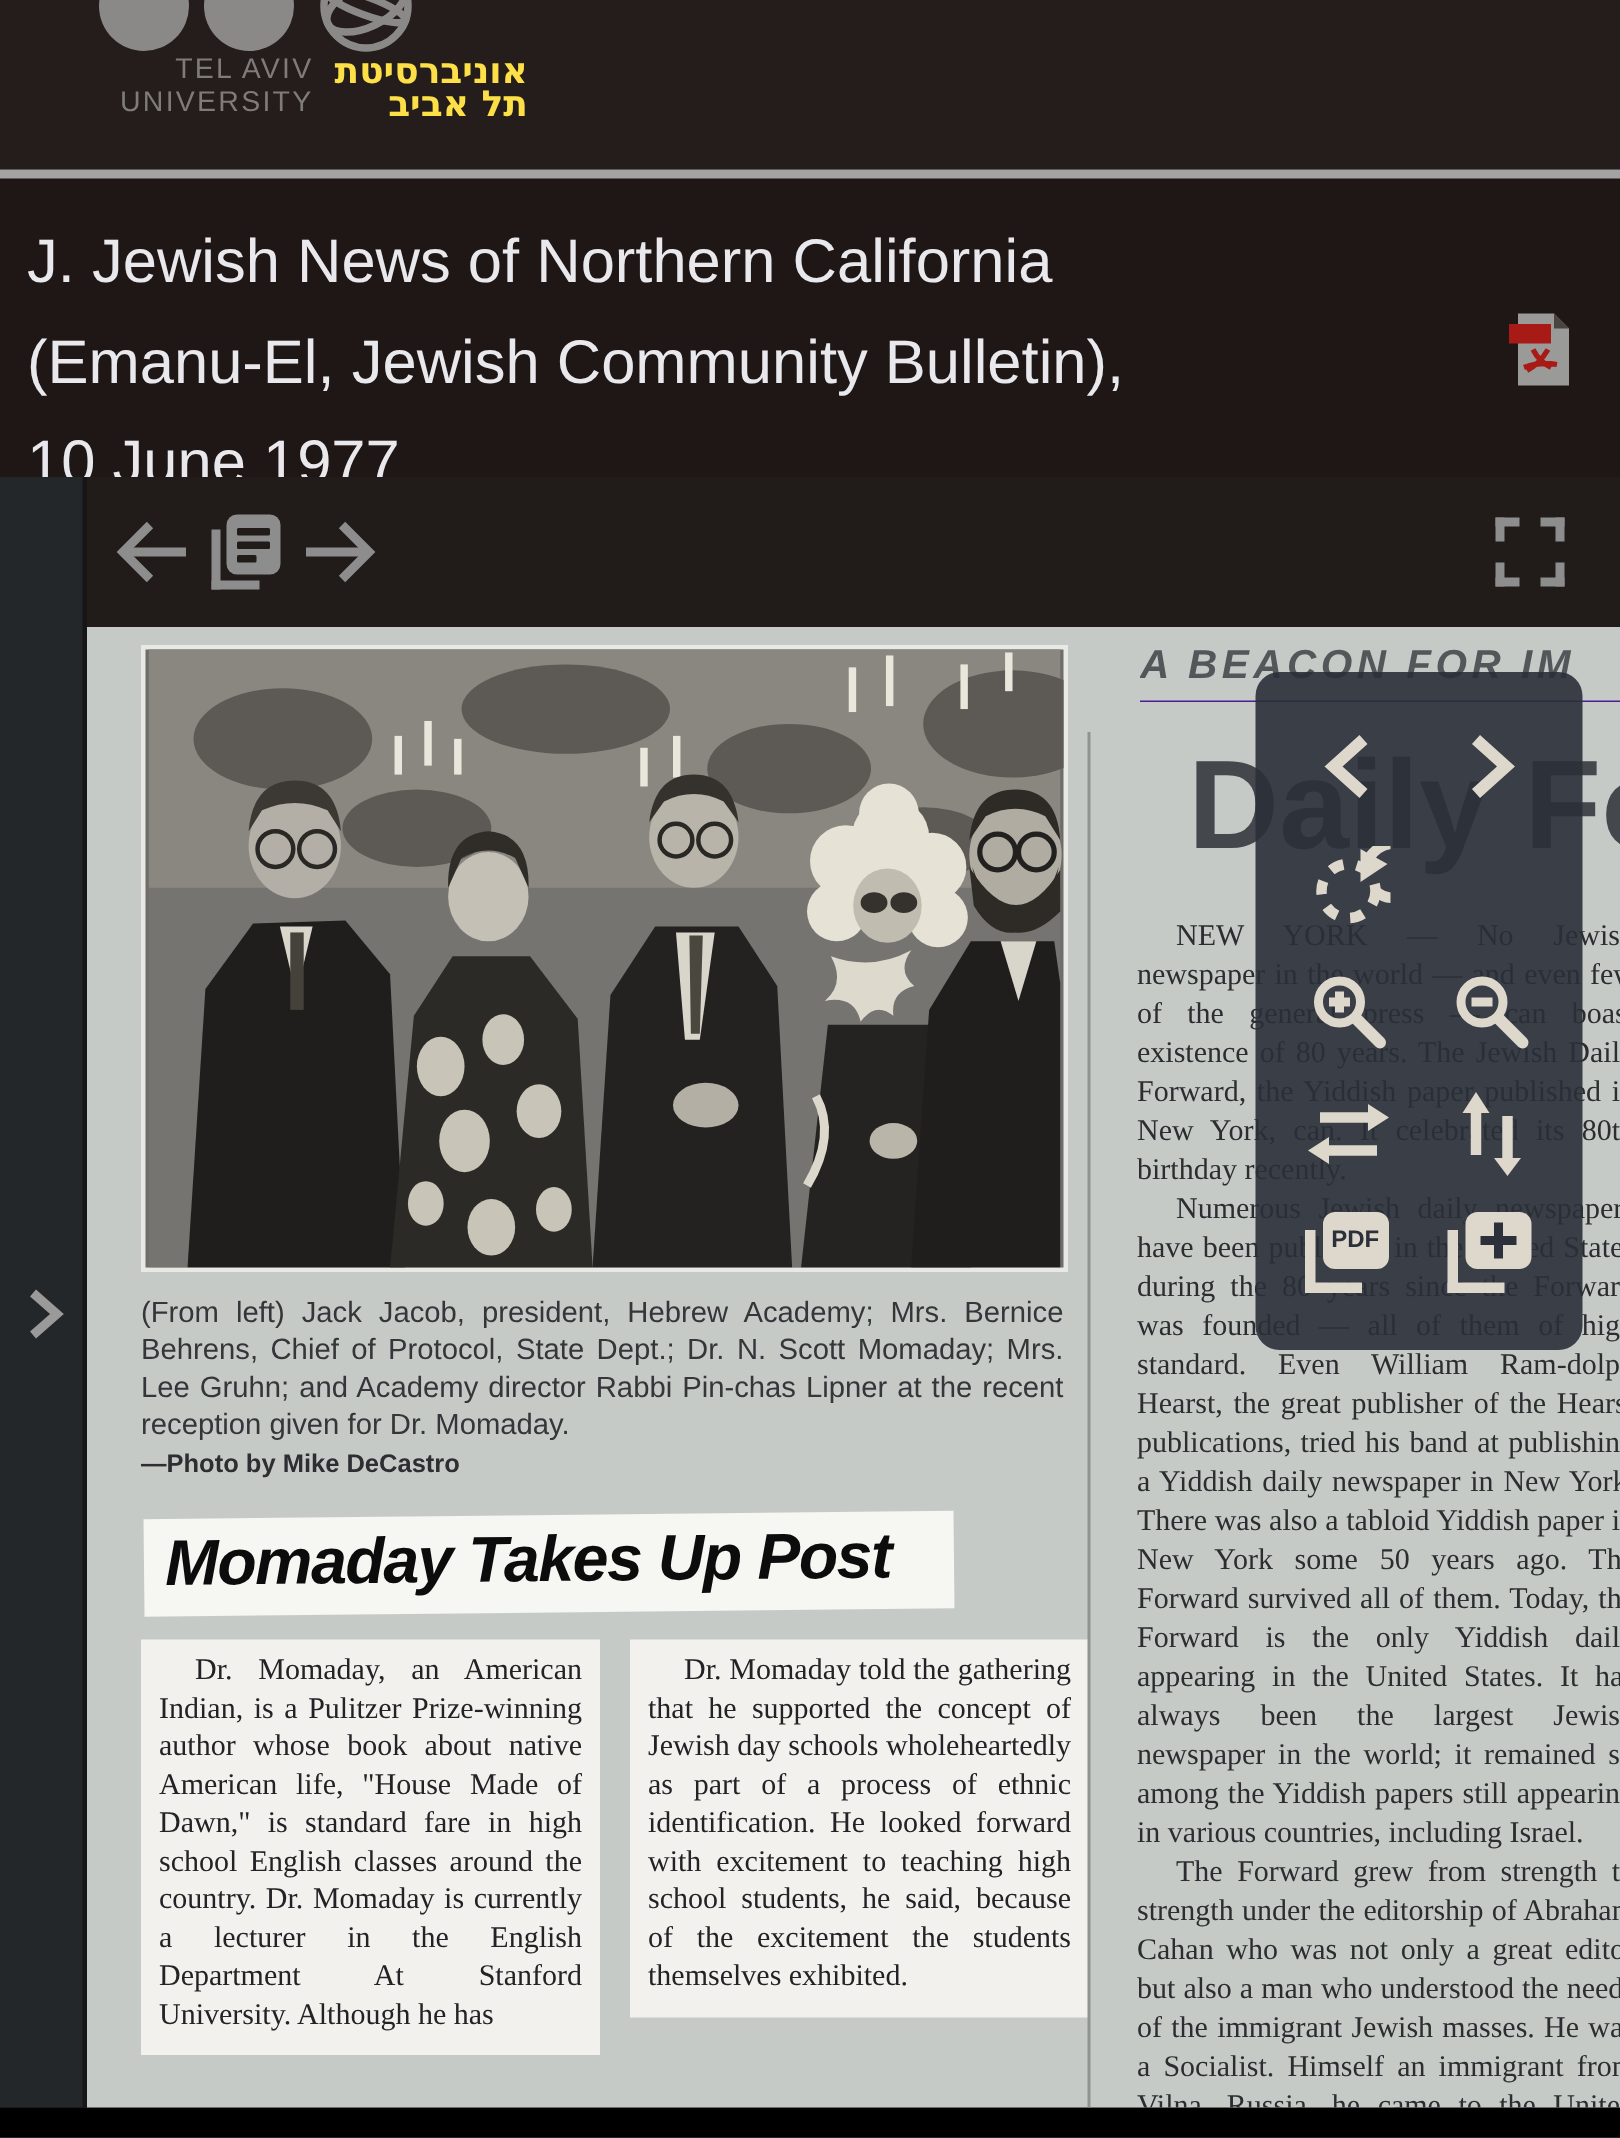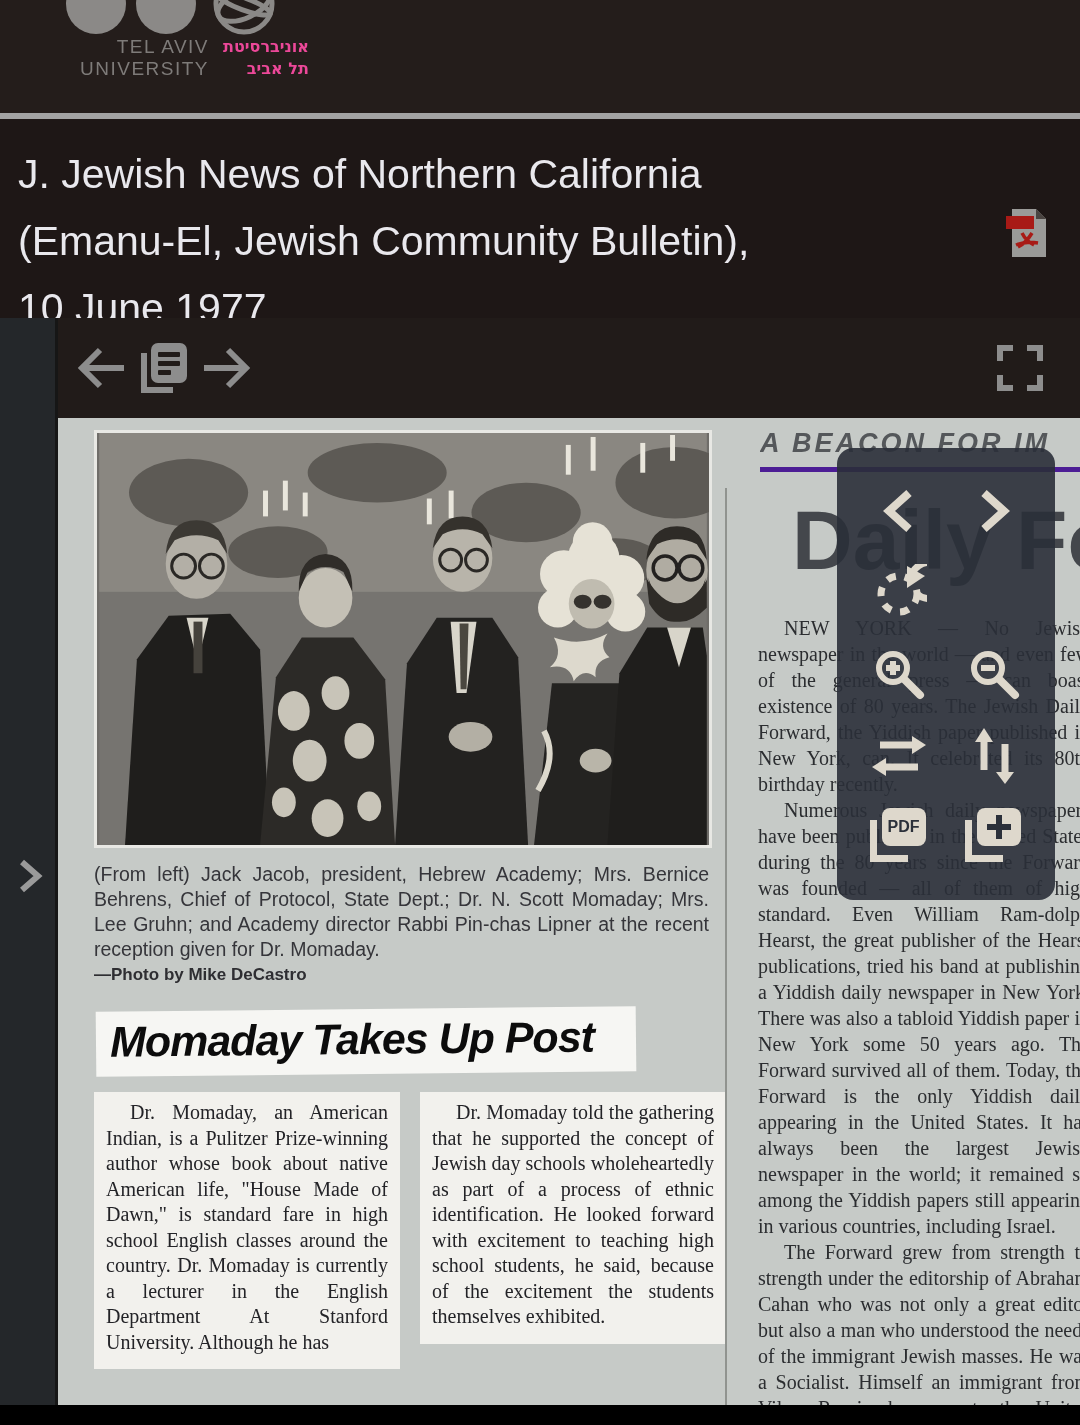--- a/index.html
+++ b/index.html
@@ -5,21 +5,21 @@
   * { margin:0; padding:0; box-sizing:border-box; }
   html,body { width:1080px; height:1425px; background:#000; overflow:hidden;
               font-family:"Liberation Sans", sans-serif; }
 
   
   .site-header { height:113px; background:#241d1b; position:relative; overflow:hidden; }
   .logo { position:absolute; left:62px; top:0; }
   .logo-globes { position:absolute; left:2px; top:-24px; }
   .logo-text { position:absolute; left:18px; top:36px; display:flex; gap:14px; align-items:flex-start; }
   .logo-en { color:#7e7b79; font-size:19px; line-height:22px; letter-spacing:1.5px; text-align:right; }
-  .logo-he { color:#ec4899; font-size:16px; line-height:22px; font-weight:bold;
+  .logo-he { color:#fde047; font-size:24px; line-height:22px; font-weight:bold;
              font-family:"DejaVu Sans", sans-serif; text-align:right; direction:rtl; }
 
   
   .title-bar { height:205px; background:#1e1716; border-top:6px solid #a3a3a3;
                position:relative; padding:22px 120px 0 18px; }
   .title-line { color:#e9e8ed; font-size:41px; line-height:67px; font-weight:400; white-space:nowrap; }
   .pdf-file-icon { position:absolute; right:28px; top:86px; width:50px; height:56px; cursor:pointer; }
 
   
   .viewer { height:1087px; display:flex; position:relative; background:#211b19; }
@@ -71,21 +71,21 @@
 
   .columns { display:flex; gap:20px; margin-top:18px; }
   .col-wrap { width:306px; }
   .np-col { background:#f2f1ed; padding:8px 12px 14px 12px; font-size:20px; line-height:25.5px;
             color:#232327; text-align:justify; }
   .np-col p { margin:0; }
   .np-col p.indent { text-indent:24px; }
 
   .beacon { margin:2px 0 0 14px; font-family:"Liberation Sans",sans-serif; font-weight:bold;
             font-style:italic; font-size:27px; letter-spacing:3px; color:#54575a;
-            border-bottom:5px solid #4c1d95; padding-bottom:8px; white-space:nowrap; overflow:hidden; }
+            border-bottom:1px solid #4c1d95; padding-bottom:8px; white-space:nowrap; overflow:hidden; }
   .masthead { margin:20px 0 0 46px; font-family:"Liberation Sans",sans-serif; font-weight:bold;
               font-size:84px; color:#44474c; white-space:nowrap; letter-spacing:0px; }
   .right-text { margin:26px 0 0 12px; width:332px; font-size:20px; line-height:26px;
                 color:#2b2d30; text-align:justify; }
   .right-text p { margin:0; }
   .right-text p.indent { text-indent:26px; }
 
   
   .ctrl-panel { position:absolute; right:25px; top:130px; width:218px; height:452px;
                 background:rgba(42,47,57,0.9); border-radius:16px; z-index:10;

